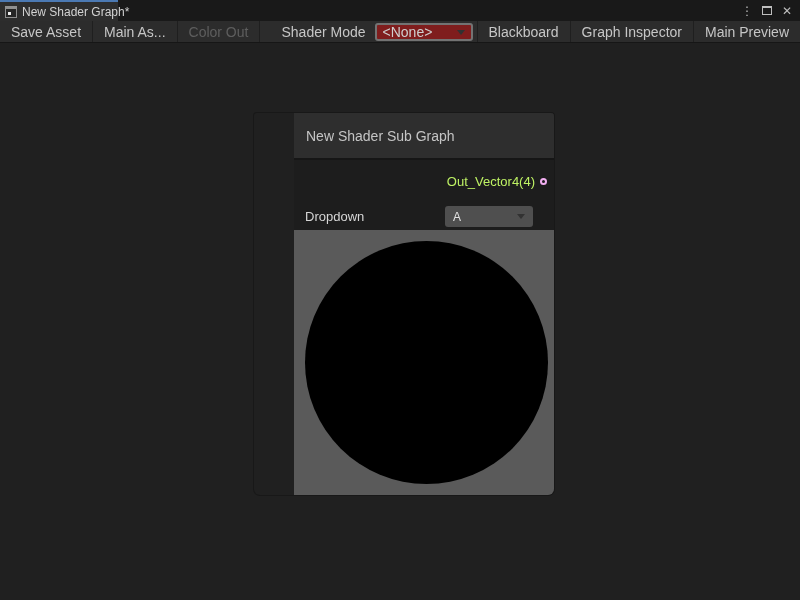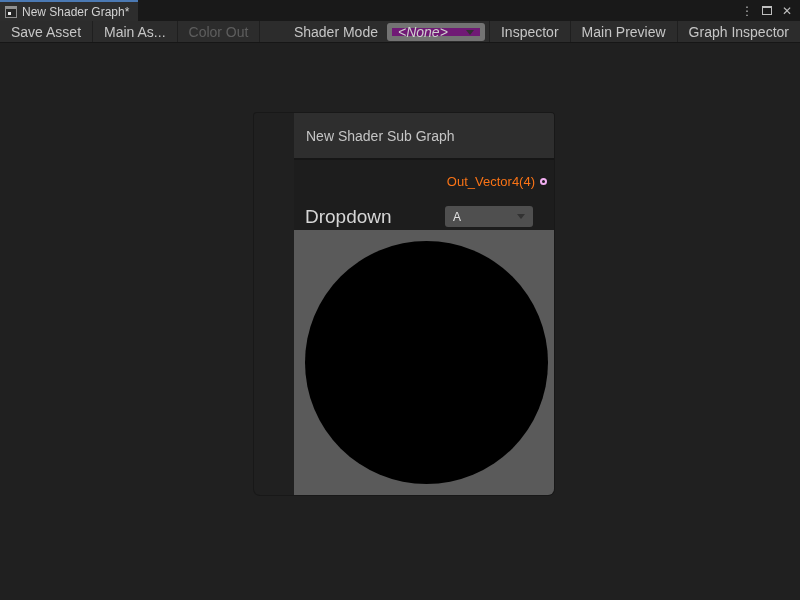--- a/index.html
+++ b/index.html
@@ -10,21 +10,21 @@
     position:relative;
     -webkit-font-smoothing:antialiased;
   }
 
   
   .titlebar {
     height:21px; background:#191919;
     display:flex; align-items:stretch;
   }
   .tab {
-    width:138px; background:#2D2D2D;
+    width:118px; background:#2D2D2D;
     border-top:2px solid #4B79B3;
     display:flex; align-items:center; gap:5px;
     padding-left:5px; cursor:default;
   }
   .tab-title { font-size:12px; color:#D2D2D2; white-space:nowrap; }
   .sg-icon {
     width:12px; height:12px; flex:0 0 auto;
     border:1px solid #909090; border-top:3px solid #909090;
     background:#262626; position:relative;
   }
@@ -50,23 +50,23 @@
     display:flex; align-items:center;
     padding:0 11px; border-right:1px solid #1F1F1F;
     white-space:nowrap; cursor:default;
   }
   .tbtn.right { border-right:none; border-left:1px solid #1F1F1F; }
   .tbtn.disabled { color:#5E5E5E; }
   .tb-spacer { flex:1; }
   .color-mode-label { display:flex; align-items:center; padding-right:9px; }
   .tb-dropdown {
     width:98px; height:18px; margin:2px 4px 0 0;
-    background:#701a75; border:5px solid #737373; border-radius:3px;
+    background:#7f1d1d; border:2px solid #737373; border-radius:3px;
     display:flex; align-items:center; justify-content:space-between;
-    padding:0 6px; color:#CFCFCF; cursor:default;font-style:italic;
+    padding:0 6px; color:#CFCFCF; cursor:default;
   }
   .arrow-down {
     width:0; height:0;
     border-left:4px solid transparent; border-right:4px solid transparent;
     border-top:5px solid #323232;
   }
 
   
   .canvas {
     position:absolute; top:43px; left:0; right:0; bottom:0;
@@ -84,30 +84,30 @@
     height:47px; background:#2E2E2E;
     border-bottom:2px solid #161616;
     display:flex; align-items:center; padding-left:12px;
     font-size:14px; color:#C5C5C5;
   }
   .node-body { background:#1D1D1D; }
   .port-row {
     height:43px; display:flex; align-items:center;
     justify-content:flex-end; gap:5px; padding-right:7px;
   }
-  .port-label { font-size:13px; color:#f97316; }
+  .port-label { font-size:13px; color:#bef264; }
   .port-circle {
     width:7px; height:7px; border:2px solid #F2AFF1;
     border-radius:50%; flex:0 0 auto; cursor:crosshair;
   }
   .control-row {
     height:27px; display:flex; align-items:center;
     justify-content:space-between; padding:0 21px 0 11px;
   }
-  .control-label { font-size:19px; color:#D6D6D6; }
+  .control-label { font-size:13px; color:#D6D6D6; }
   .node-dropdown {
     width:88px; height:21px; background:#4F4F4F; border-radius:3px;
     display:flex; align-items:center; justify-content:space-between;
     padding:0 8px; font-size:12px; color:#E2E2E2; cursor:default;
   }
   .preview { height:265px; background:#5A5A5A; position:relative; }
   .sphere {
     position:absolute; left:11px; top:11px;
     width:243px; height:243px; border-radius:50%; background:#000000;
   }
@@ -130,23 +130,23 @@
 <div class="toolbar">
   <div class="tbtn">Save Asset</div>
   <div class="tbtn">Main As...</div>
   <div class="tbtn disabled">Color Out</div>
   <div class="tb-spacer"></div>
   <div class="color-mode-label">Shader Mode</div>
   <div class="tb-dropdown">
     <span>&lt;None&gt;</span>
     <span class="arrow-down"></span>
   </div>
-  <div class="tbtn right">Inspector</div>
+  <div class="tbtn right">Blackboard</div>
+  <div class="tbtn right">Graph Inspector</div>
   <div class="tbtn right">Main Preview</div>
-  <div class="tbtn right">Graph Inspector</div>
 </div>
 
 <div class="canvas">
 
   <div class="node">
     <div class="node-header">
       <span>New Shader Sub Graph</span>
     </div>
     <div class="node-body">
       <div class="port-row">

